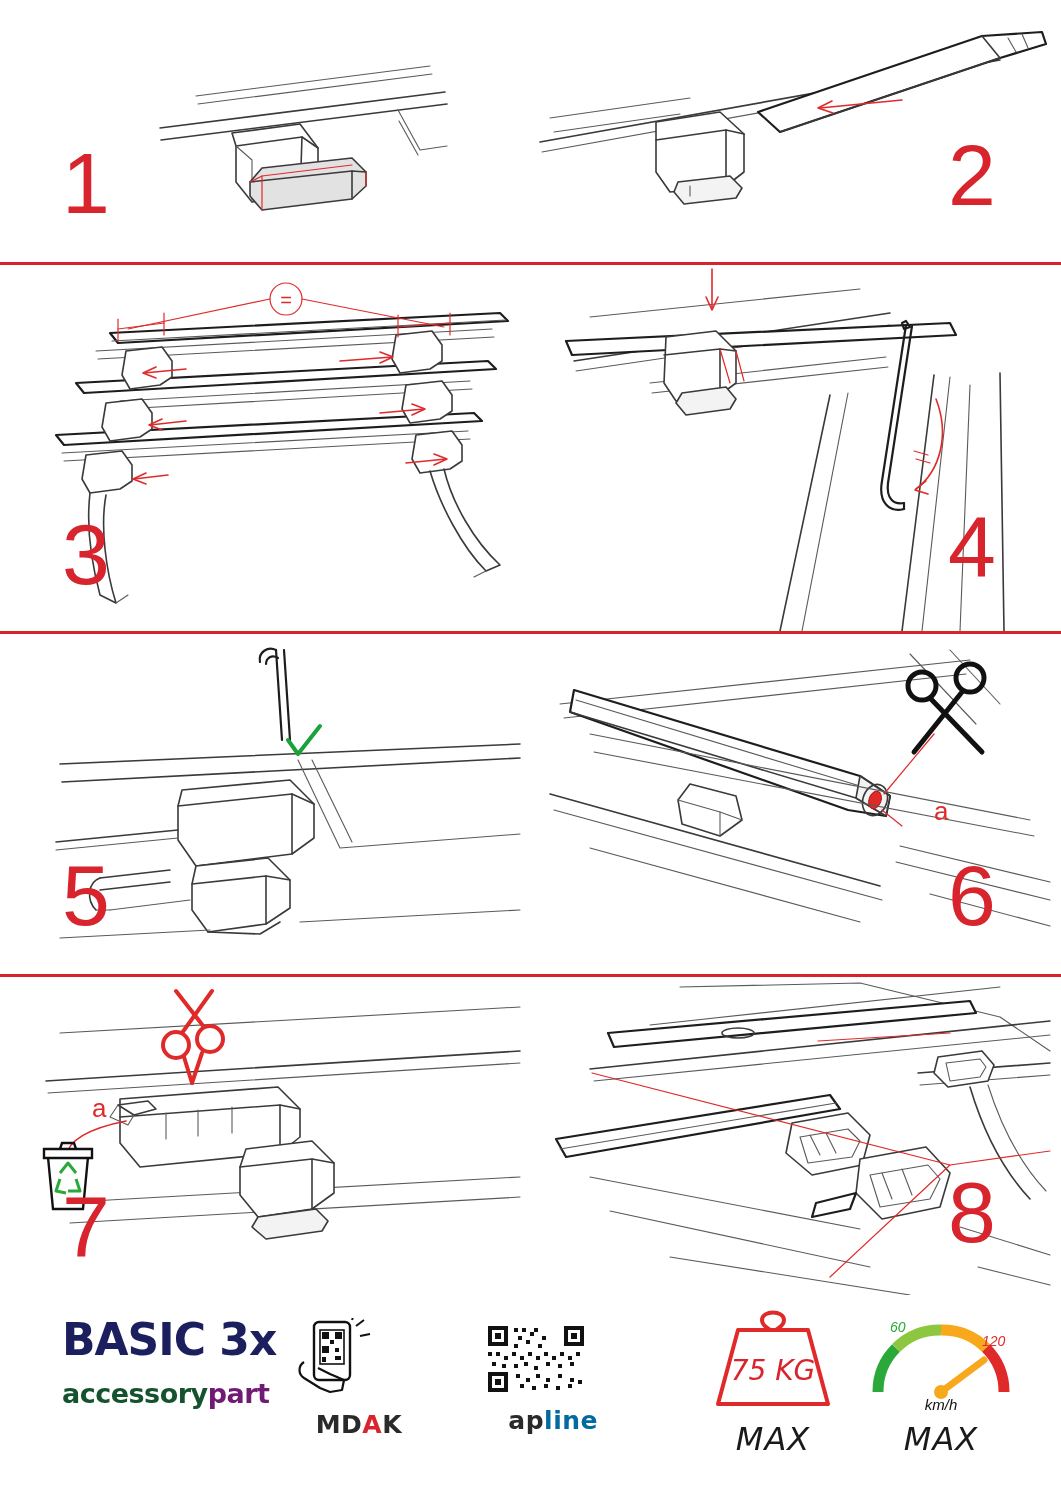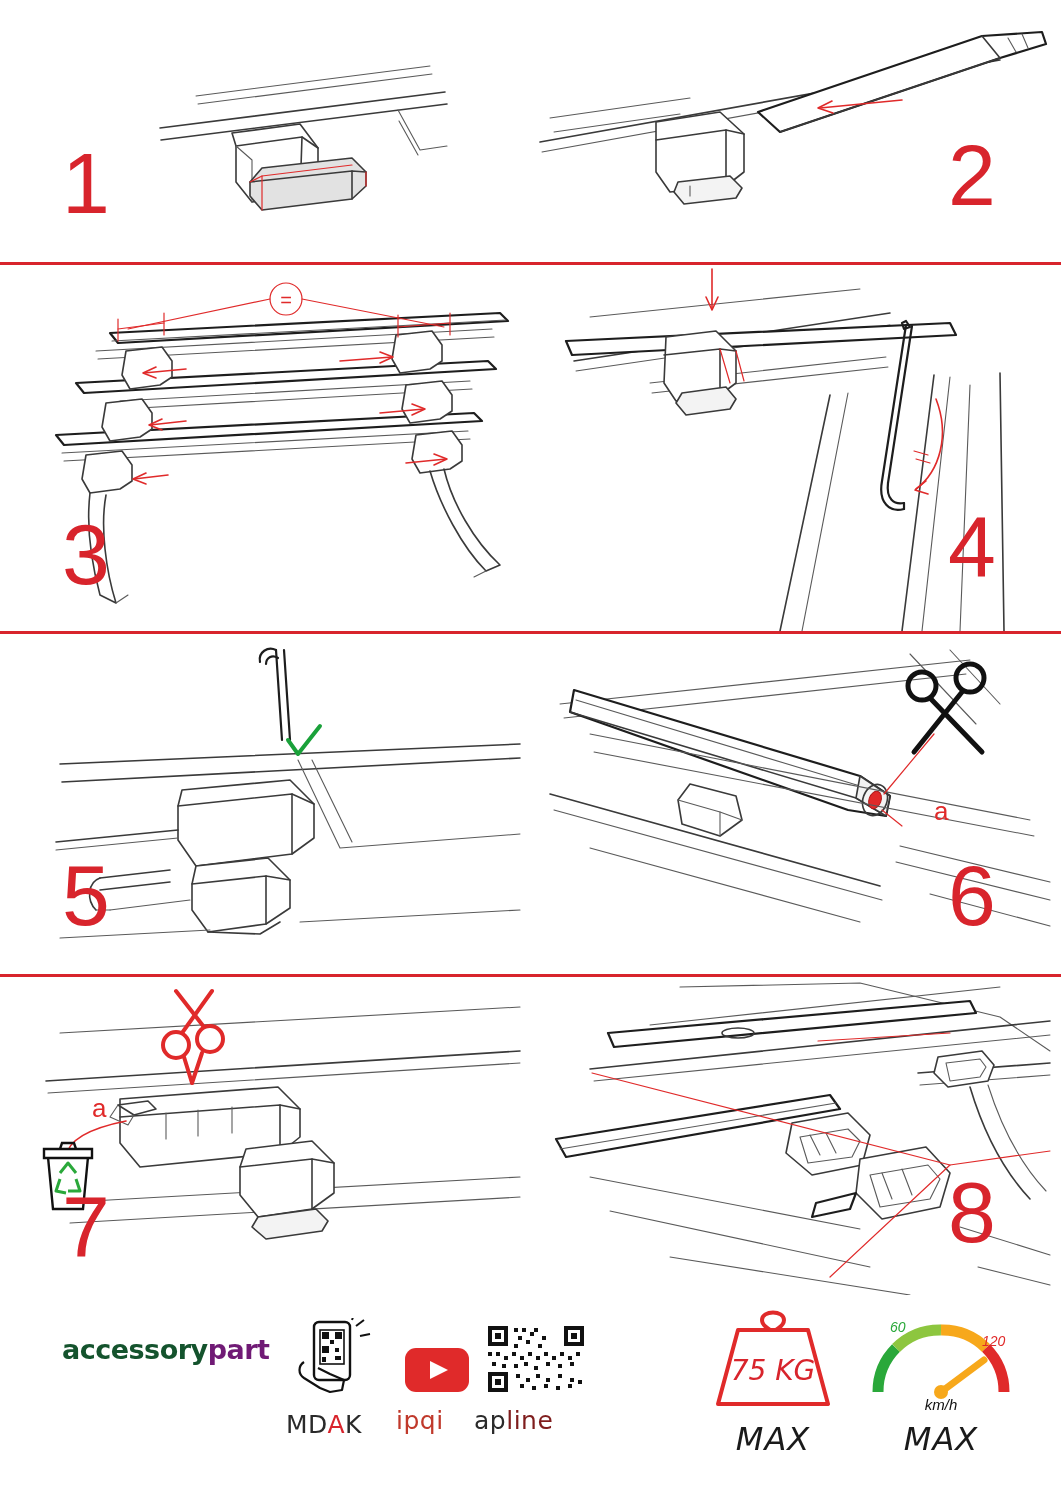--- a/index.html
+++ b/index.html
@@ -67,33 +67,34 @@
     font-weight: bold;
     font-size: 27px;
     letter-spacing: -0.5px;
     line-height: 1;
   }
   .brand-sub .accessory { color: #14532d; }
   .brand-sub .part { color: #701a75; }
 
   .logo-col {
     position: absolute;
-    text-align: left;
+    text-align: right;
+    font-weight: bold;
   }
   .logo-cap {
     font-family: "DejaVu Sans", sans-serif;
     font-size: 25px;
     letter-spacing: 0.5px;
     margin-top: 8px;
   }
   .cap-mdak { color: #2a2a2a; }
   .cap-mdak .a { color: #d8242c; }
   .cap-ipqi { color: #c0392b; }
   .cap-apline { color: #2a2a2a; }
-  .cap-apline .line { color: #7f1d1d; }
+  .cap-apline .line { color: #0369a1; }
 
   .max-block {
     position: absolute;
     text-align: center;
     font-style: italic;
   }
   .max-label {
     font-family: "DejaVu Sans", sans-serif;
     font-size: 32px;
     color: #1a1a1a;
@@ -447,20 +448,21 @@
 
         <path class="red-thin" d="M62 96 L420 188 L300 300"></path>
         <path class="red-thin" d="M420 188 L520 174"></path>
         <path class="red-thin" d="M288 64 L420 56"></path>
       </svg>
       <div class="step-num" style="left:418px;top:192px;">8</div>
     </div>
   </div>
 
   <div class="brand-block">
+    <div class="brand-title">BASIC 3x</div>
     <div class="brand-sub">
       <span class="accessory">accessory</span><span class="part">part</span>
     </div>
   </div>
 
   <div class="logo-col" style="left:286px;top:1318px;width:116px;">
     <svg width="116" height="84" viewBox="0 0 116 84">
       <rect x="28" y="4" width="36" height="58" rx="5" style="fill:#fff;stroke:#111;stroke-width:2.4"></rect>
       <rect x="34" y="12" width="24" height="34" style="fill:#fff;stroke:#111;stroke-width:1.6"></rect>
       <g style="fill:#111">
@@ -473,27 +475,20 @@
         <rect x="36" y="39" width="4" height="5"></rect>
       </g>
       <path style="fill:none;stroke:#111;stroke-width:2.2;stroke-linejoin:round" d="M18 44 C 12 48, 12 56, 18 60 L34 70 L44 74 L56 72 L58 62 L44 56 L32 50"></path>
       <path style="fill:none;stroke:#111;stroke-width:2" d="M70 8 L78 2"></path>
       <path style="fill:none;stroke:#111;stroke-width:2" d="M74 18 L84 16"></path>
       <path style="fill:none;stroke:#111;stroke-width:2" d="M66 2 L68 -4"></path>
     </svg>
     <div class="logo-cap cap-mdak"><span>MD</span><span class="a">A</span><span>K</span></div>
   </div>
 
-  <div class="logo-col" style="left:396px;top:1340px;width:82px;">
-    <svg width="82" height="58" viewBox="0 0 82 58">
-      <rect x="9" y="8" width="64" height="44" rx="11" style="fill:#e02a2a"></rect>
-      <path d="M34 21 L52 30 L34 39 Z" style="fill:#ffffff"></path>
-    </svg>
-    <div class="logo-cap cap-ipqi">ipqi</div>
-  </div>
 
   <div class="logo-col" style="left:474px;top:1320px;width:124px;">
     <svg width="124" height="78" viewBox="0 0 124 78">
       <rect x="14" y="6" width="96" height="66" style="fill:#ffffff"></rect>
       <g style="fill:#111">
         <rect x="14" y="6" width="20" height="20"></rect>
           <rect x="18" y="10" width="12" height="12" style="fill:#fff"></rect>
           <rect x="21" y="13" width="6" height="6"></rect>
         <rect x="90" y="6" width="20" height="20"></rect>
           <rect x="94" y="10" width="12" height="12" style="fill:#fff"></rect>

